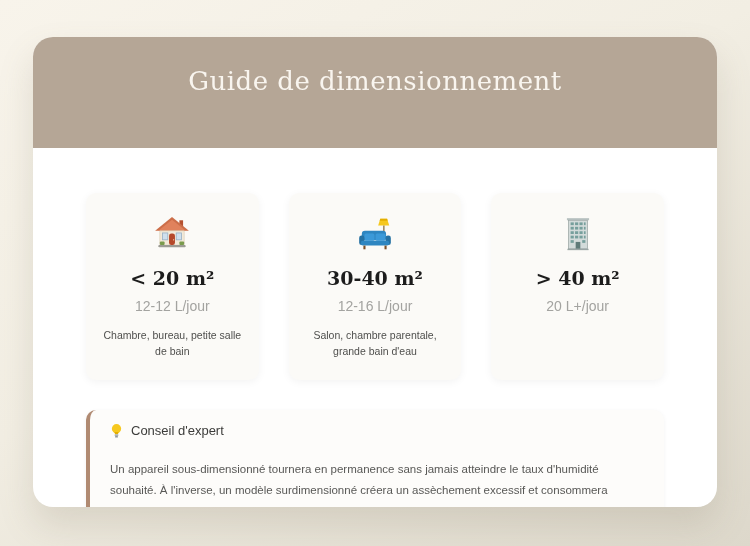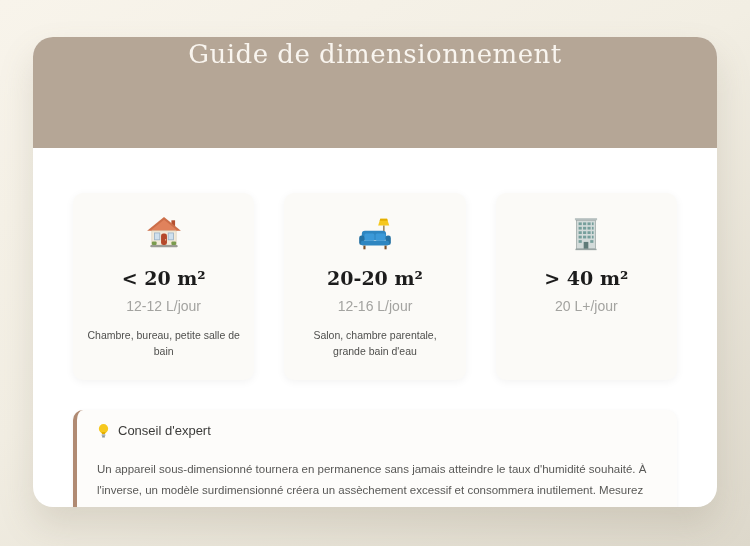--- a/index.html
+++ b/index.html
@@ -23,39 +23,40 @@
     margin:37px auto 0;
     background:var(--panel-bg);
     border-radius:20px;
     box-shadow:0 18px 35px rgba(120,110,90,0.18);
     overflow:hidden;
   }
   .panel-header{
     height:111px;
     background:var(--header-bg);
     text-align:center;
+    padding-top:27px;
   }
   .panel-title{
     margin:0;
     font-family:"DejaVu Serif","Liberation Serif",serif;
     font-weight:400;
     font-size:26px;
     line-height:34px;
     color:#f9f5ef;
     letter-spacing:0.5px;
   }
   .panel-subtitle{
     margin-top:9px;
     font-size:10px;
     font-weight:500;
     letter-spacing:2.2px;
     color:rgba(255,255,255,0.72);
   }
   .panel-body{
-    padding:45px 40px 0;
+    padding:45px 53px 0;
   }
   .cards{
     display:grid;
     grid-template-columns:repeat(3,1fr);
     gap:30px;
   }
   .card{
     background:var(--card-bg);
     border-radius:10px;
     box-shadow:0 2px 8px rgba(0,0,0,0.05);
@@ -153,21 +154,21 @@
             <rect x="5.5" y="15" width="23" height="9" rx="3" fill="#2e86c1"></rect>
             <rect x="8" y="17.5" width="9.5" height="7" rx="1.5" fill="#3b99d8"></rect>
             <rect x="18.5" y="17.5" width="9.5" height="7" rx="1.5" fill="#3b99d8"></rect>
             <rect x="3" y="19.5" width="5" height="9" rx="2.2" fill="#2471a3"></rect>
             <rect x="28" y="19.5" width="5" height="9" rx="2.2" fill="#2471a3"></rect>
             <rect x="4.5" y="24.5" width="27" height="4.5" rx="2" fill="#2e86c1"></rect>
             <rect x="7" y="29" width="2" height="3.5" fill="#7b4f28"></rect>
             <rect x="27" y="29" width="2" height="3.5" fill="#7b4f28"></rect>
           </svg>
         </span>
-        <h2 class="card-surface">20-20 m²</h2>
+        <h2 class="card-surface">30-40 m²</h2>
         <div class="card-capacity">12-16 L/jour</div>
         <div class="card-rooms">Salon, chambre parentale, grande bain d'eau</div>
       </div>
 
       <div class="card">
         <span class="card-icon">
           <svg viewBox="0 0 36 36" width="38" height="38" aria-hidden="true">
             <rect x="7.5" y="3" width="21" height="2" fill="#b7c1c0"></rect>
             <rect x="9" y="5" width="18" height="27" fill="#d3dbda" stroke="#9aa5a4" stroke-width="0.7"></rect>
             <g fill="#769f9c">

